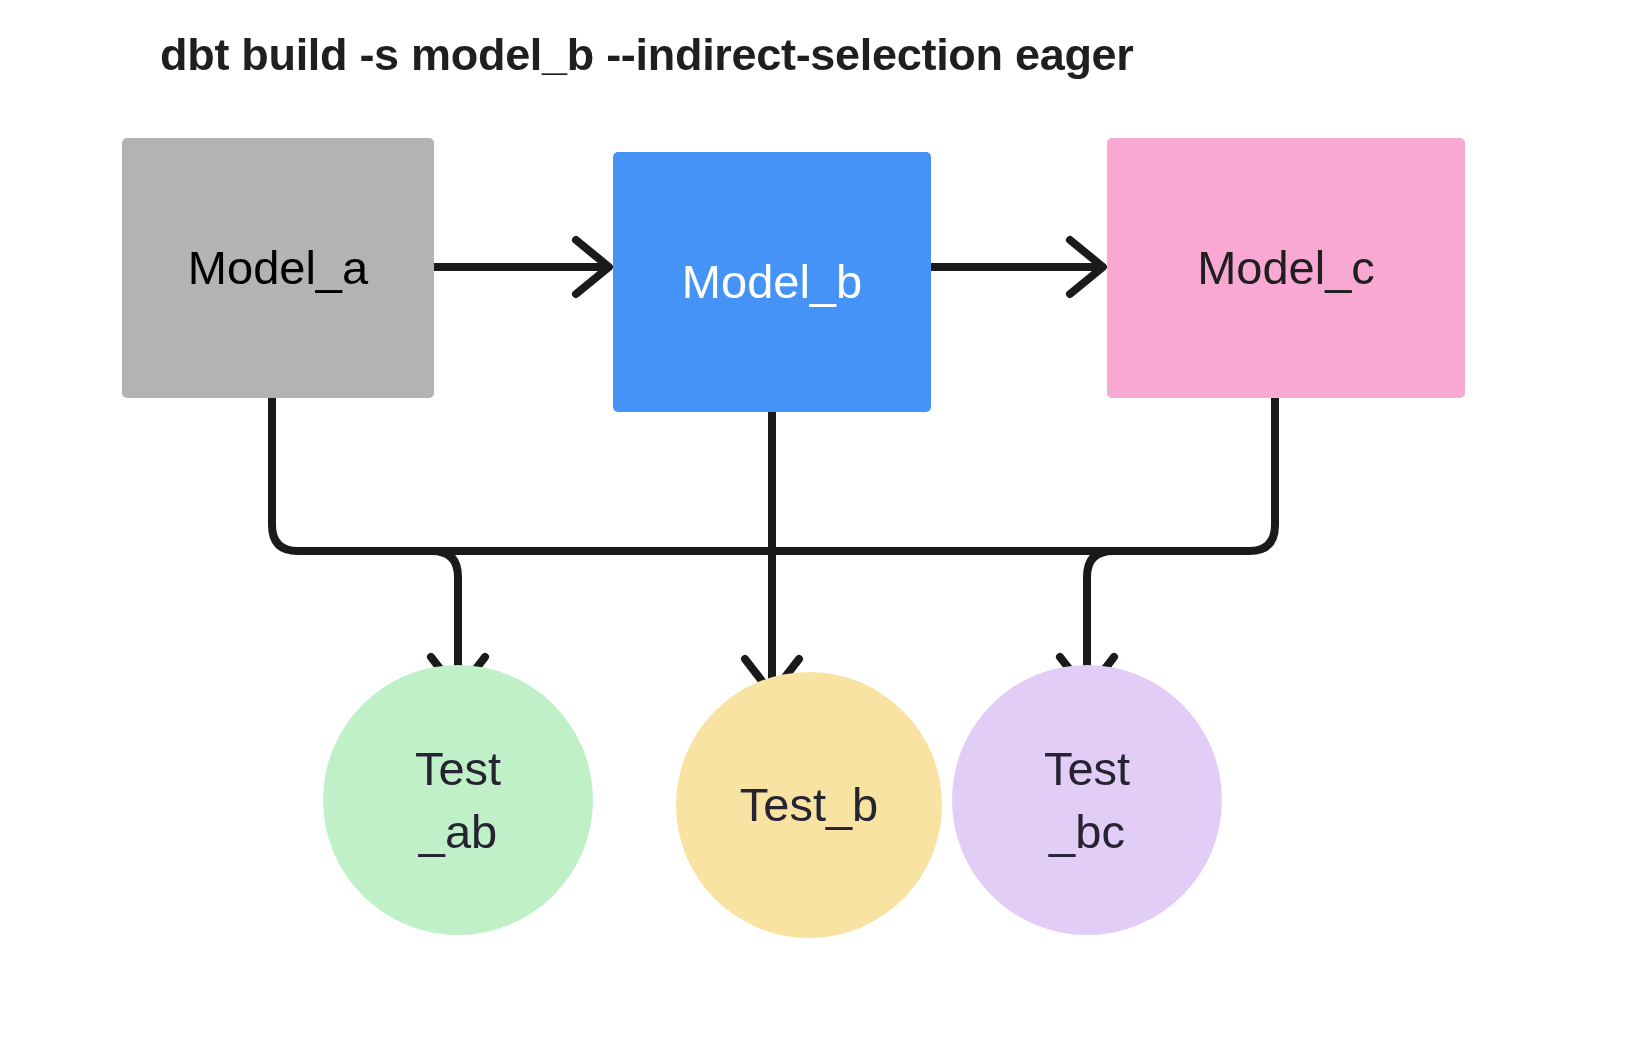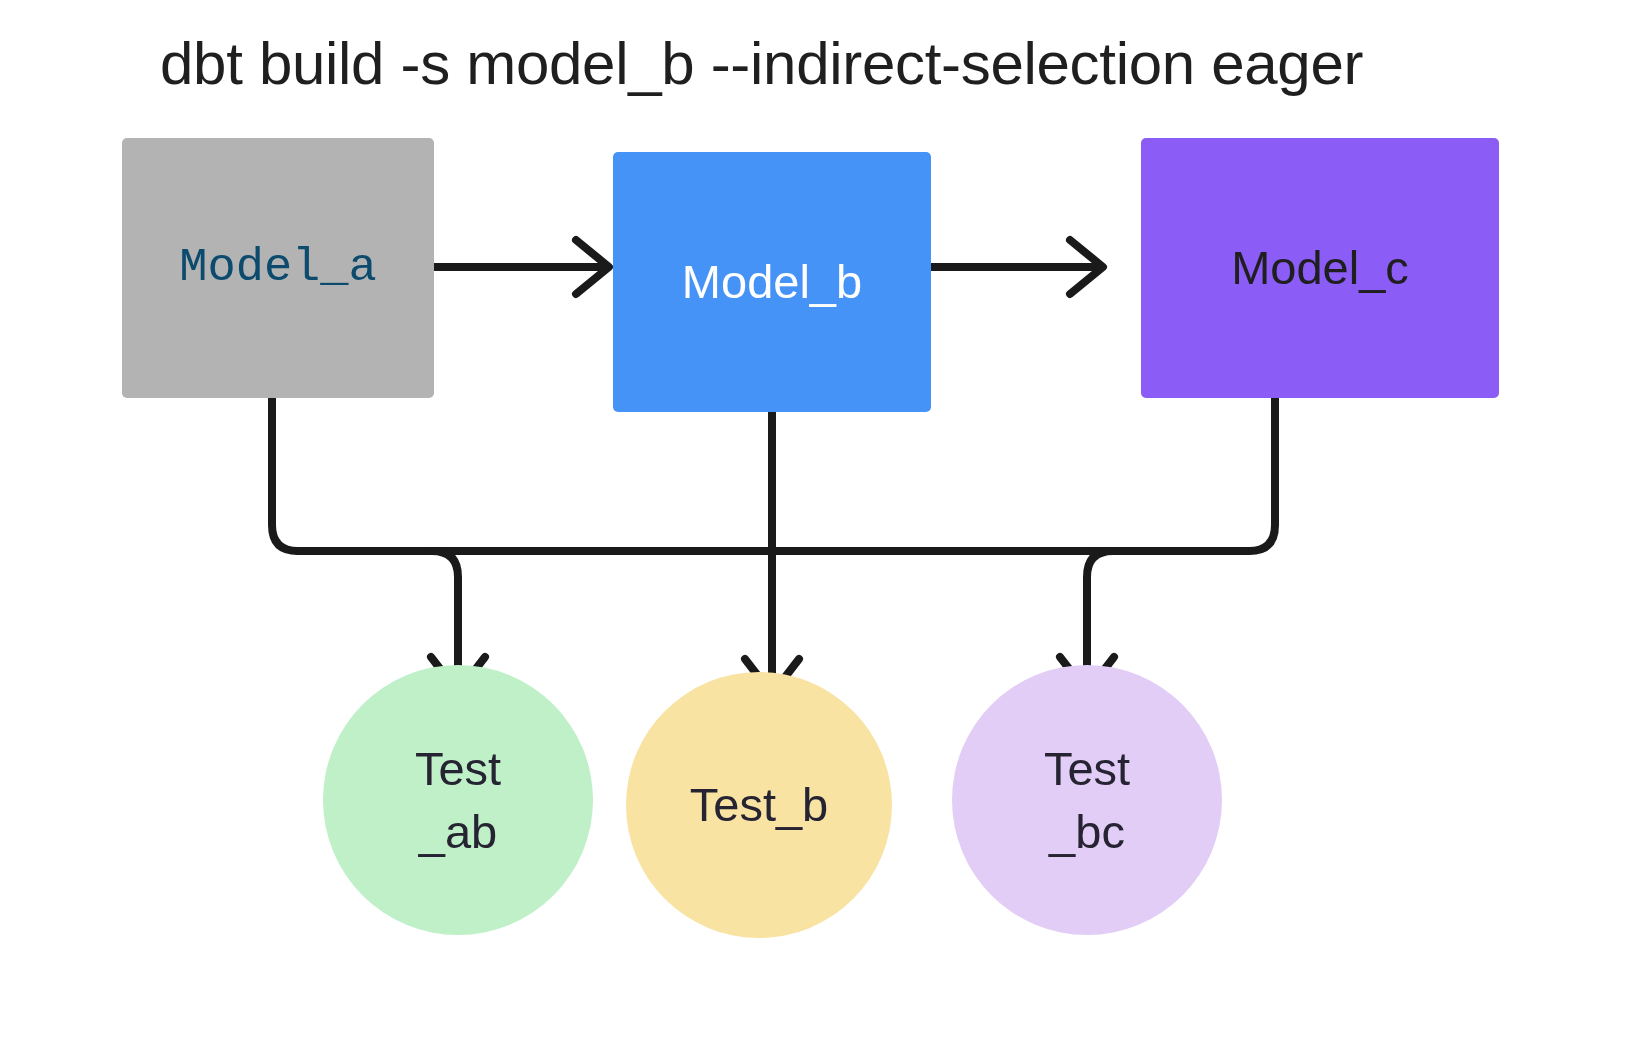--- a/index.html
+++ b/index.html
@@ -21,25 +21,26 @@
     position: absolute;
     left: 0;
     top: 0;
     width: 1630px;
     height: 1060px;
   }
   .title {
     position: absolute;
     left: 160px;
     top: 28px;
-    font-size: 60px;
+    font-size: 45px;
     color: #1f1f1f;
     letter-spacing: -0.3px;
     white-space: nowrap;
     line-height: 1.2;
+    font-weight: bold;
   }
   .node-box {
     position: absolute;
     border-radius: 5px;
     display: flex;
     align-items: center;
     justify-content: center;
     font-size: 47px;
     line-height: 1.05;
     box-sizing: border-box;
@@ -83,35 +84,35 @@
       <path d="M 431 657 L 458 692 L 485 657"></path>
 
       <path d="M 772 398 L 772 692"></path>
       <path d="M 745 659 L 772 694 L 799 659"></path>
 
       <path d="M 1113 551 Q 1087 551 1087 577 L 1087 690"></path>
       <path d="M 1060 657 L 1087 692 L 1114 657"></path>
     </g>
   </svg>
 
-  <div class="node-box" id="n-model_a" style="left: 122px; top: 138px; width: 312px; height: 260px; background: rgb(179, 179, 179); color: #0c4a6e; font-family: Liberation Mono, monospace;">
+  <div class="node-box" id="n-model_a" style="left: 122px; top: 138px; width: 312px; height: 260px; background: rgb(179, 179, 179); color: #000000;">
     <span class="lbl">Model_a</span>
   </div>
   <div class="node-box" id="n-model_b" style="left: 613px; top: 138px; width: 318px; height: 260px; background: rgb(70, 147, 248); color: rgb(255, 255, 255); margin-top: 14px;">
     <span class="lbl">Model_b</span>
   </div>
-  <div class="node-box" id="n-model_c" style="left: 1107px; top: 138px; width: 358px; height: 260px; background: #8b5cf6; color: rgb(31, 31, 31); margin-left: 34px;">
+  <div class="node-box" id="n-model_c" style="left: 1107px; top: 138px; width: 358px; height: 260px; background: #f9a8d4; color: rgb(31, 31, 31);">
     <span class="lbl">Model_c</span>
   </div>
 
   <div class="node-circle" id="n-test_ab" style="left: 323px; top: 665px; width: 270px; height: 270px; background: rgb(191, 240, 200); color: rgb(38, 36, 51);">
     <span class="lbl">Test</span>
     <span class="lbl">_ab</span>
   </div>
-  <div class="node-circle" id="n-test_b" style="left: 626px; top: 672px; width: 266px; height: 266px; background: rgb(248, 227, 163); color: rgb(38, 36, 51);">
+  <div class="node-circle" id="n-test_b" style="left: 676px; top: 672px; width: 266px; height: 266px; background: rgb(248, 227, 163); color: rgb(38, 36, 51);">
     <span class="lbl">Test_b</span>
 
   </div>
   <div class="node-circle" id="n-test_bc" style="left: 952px; top: 665px; width: 270px; height: 270px; background: rgb(226, 205, 247); color: rgb(38, 36, 51);">
     <span class="lbl">Test</span>
     <span class="lbl">_bc</span>
   </div>
 
 </div>
 

